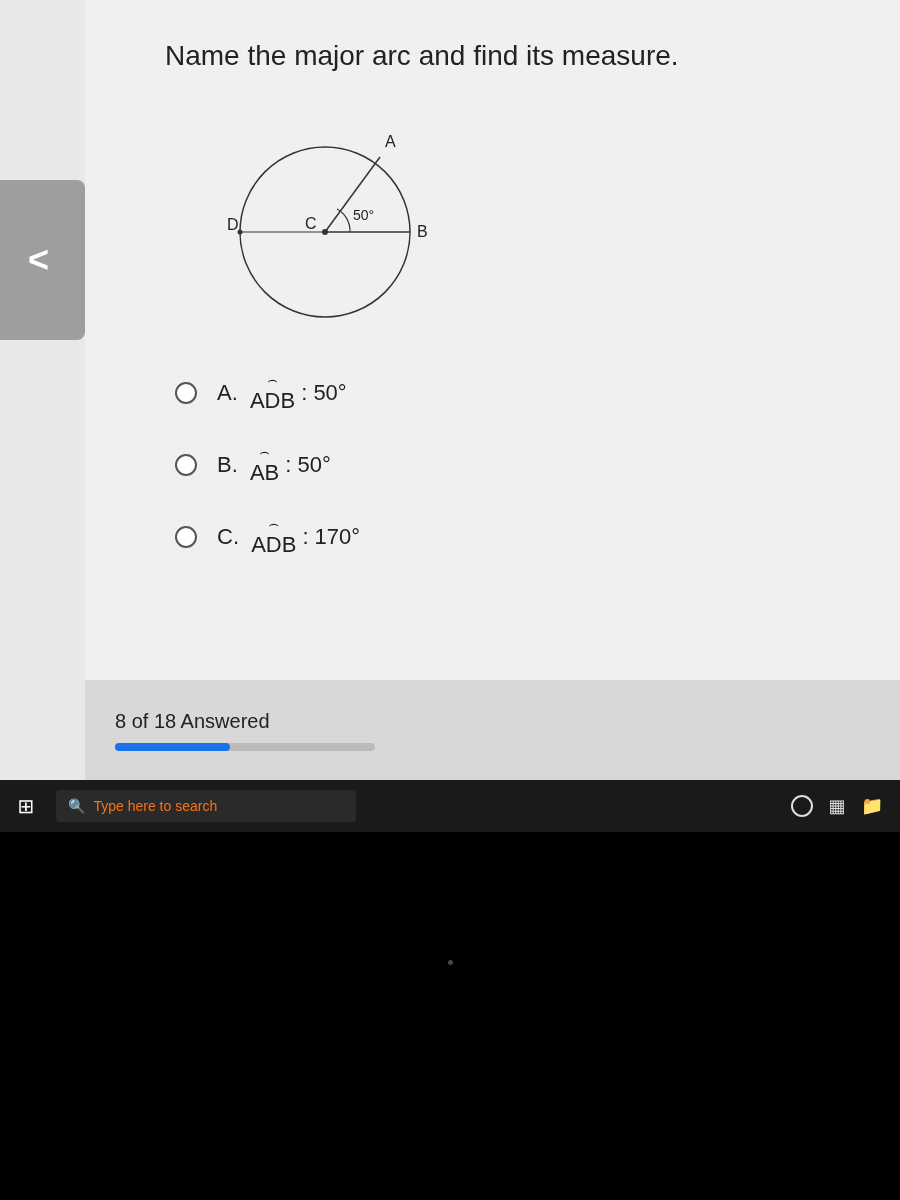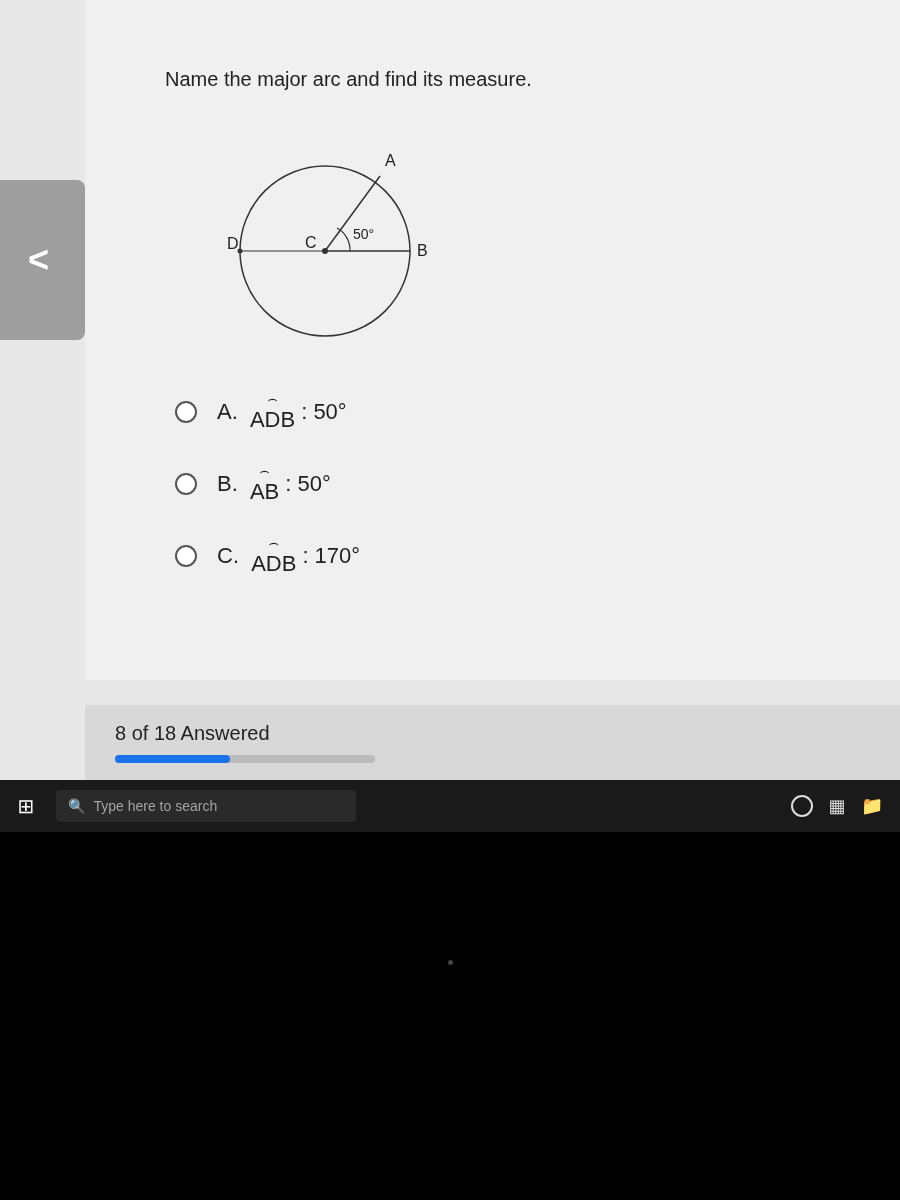--- a/index.html
+++ b/index.html
@@ -46,25 +46,24 @@
       position: absolute;
       left: 85px;
       top: 0;
       right: 0;
       bottom: 100px;
       background: #f0f0f0;
       padding: 40px 60px 30px 80px;
     }
 
     .question-text {
-      font-size: 20px;
+      font-size: 28px;
       color: #222;
       margin-bottom: 30px;
       font-weight: 400;
-      margin-top: 28px;
     }
 
     
     .diagram-container {
       position: relative;
       width: 280px;
       height: 240px;
       margin: 0 0 30px 20px;
     }
 
@@ -104,21 +103,21 @@
       align-items: center;
       gap: 6px;
     }
 
     
     .status-bar {
       position: absolute;
       bottom: 0;
       left: 85px;
       right: 0;
-      height: 75px;
+      height: 100px;
       background: #d8d8d8;
       display: flex;
       flex-direction: column;
       justify-content: center;
       padding: 0 30px;
     }
 
     .answered-text {
       font-size: 20px;
       color: #222;
@@ -179,21 +178,21 @@
       flex: 0 0 300px;
       margin-left: 4px;
     }
 
     .search-icon-tb {
       color: #aaa;
       font-size: 14px;
     }
 
     .search-placeholder {
-      color: #a3a3a3;
+      color: #f97316;
       font-size: 14px;
     }
 
     .taskbar-right {
       margin-left: auto;
       display: flex;
       align-items: center;
       gap: 16px;
       padding-right: 16px;
     }

